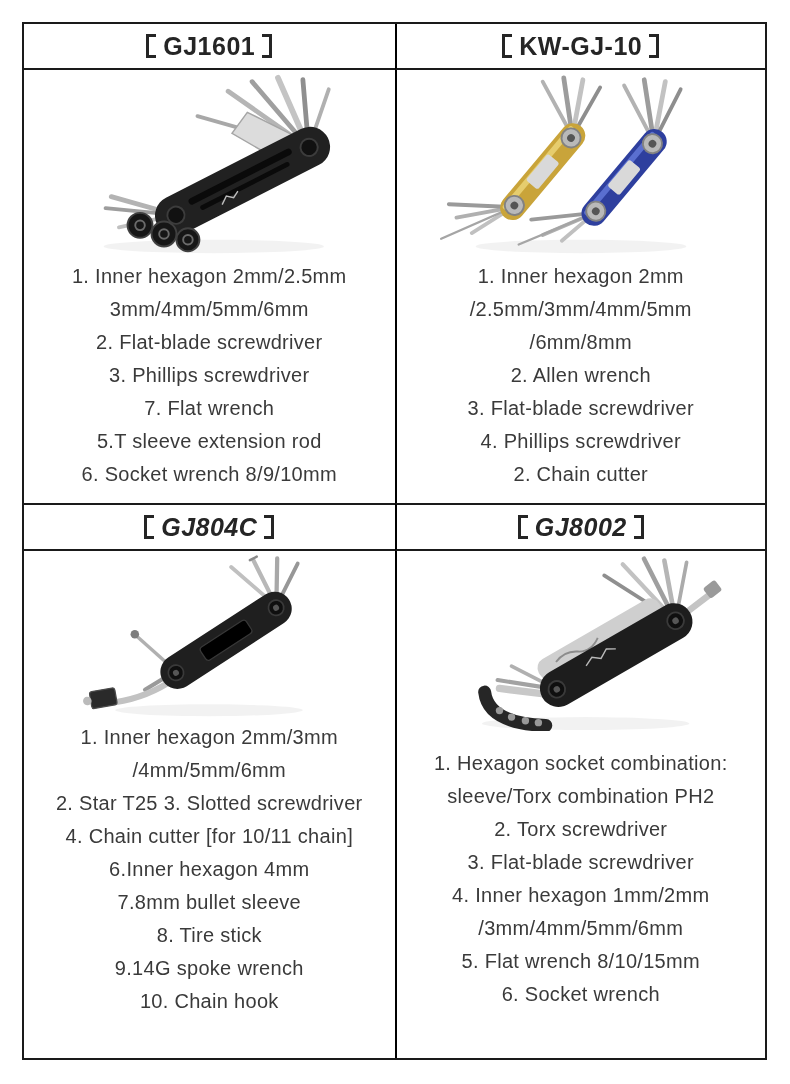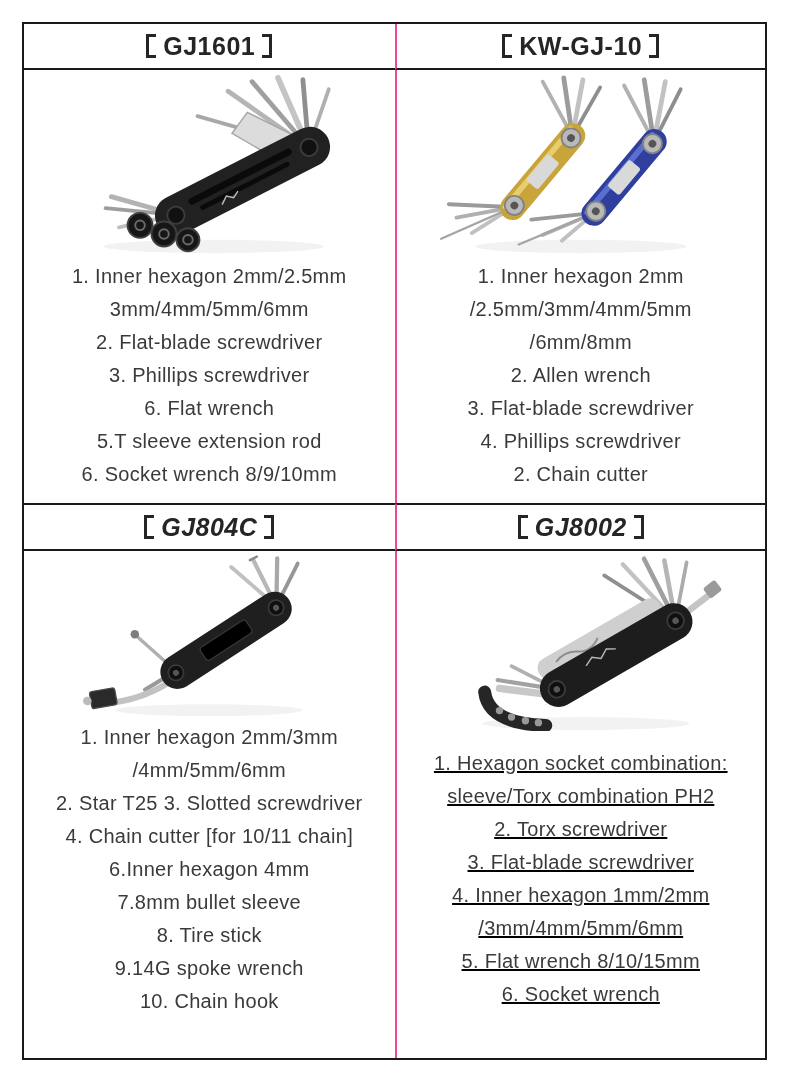--- a/index.html
+++ b/index.html
@@ -14,21 +14,21 @@
     position: absolute;
     left: 22px; top: 22px;
     width: 745px; height: 1038px;
     border: 2px solid #1a1a1a;
     display: grid;
     grid-template-columns: 1fr 1fr;
     grid-template-rows: 46px 433px 48px 1fr;
     background: #ffffff;
   }
   .cell { overflow: hidden; }
-  .col-r { border-left: 2px solid #ec4899; }
+  .col-r { border-left: 2px solid #000000; }
   .hdr {
     display: flex;
     align-items: center;
     justify-content: center;
     border-bottom: 2px solid #1a1a1a;
   }
   .hdr.row2 { border-top: 2px solid #1a1a1a; font-style: italic; }
   .model {
     font-size: 25px;
     font-weight: 700;
@@ -65,21 +65,21 @@
     width: 100%;
   }
   .img-top { height: 186px; padding-top: 4px; }
   .img-c   { height: 166px; padding-top: 4px; }
   .img-d   { height: 180px; padding-top: 4px; }
   .features {
     width: 100%;
     text-align: center;
     margin-top: 4px;
   }
-  .features.push { margin-top: 16px; text-decoration: underline; }
+  .features.push { margin-top: 16px; }
   .feature-line {
     font-size: 20px;
     line-height: 33px;
     letter-spacing: 0.3px;
     color: #3a3a3a;
     white-space: nowrap;
   }
   svg { display: block; }
 </style>
 </head>
@@ -137,21 +137,21 @@
           <circle cx="113" cy="167" r="5" fill="none" stroke="#6a6a6a" stroke-width="2"></circle>
           <circle cx="138" cy="173" r="5" fill="none" stroke="#6a6a6a" stroke-width="2"></circle>
         </g>
       </svg>
     </div>
     <div class="features">
         <div class="feature-line">1. Inner hexagon 2mm/2.5mm</div>
         <div class="feature-line">3mm/4mm/5mm/6mm</div>
         <div class="feature-line">2. Flat-blade screwdriver</div>
         <div class="feature-line">3. Phillips screwdriver</div>
-        <div class="feature-line">6. Flat wrench</div>
+        <div class="feature-line">7. Flat wrench</div>
         <div class="feature-line">5.T sleeve extension rod</div>
         <div class="feature-line">6. Socket wrench 8/9/10mm</div>
       </div>
   </div>
 
   <div class="cell content col-r">
     <div class="img-wrap img-top" aria-label="gold and blue folding multi-tools opened with fanned hex keys">
       <svg width="320" height="182" viewBox="0 0 320 190">
         <ellipse cx="160" cy="180" rx="110" ry="7" fill="rgba(0,0,0,0.05)"></ellipse>
 

